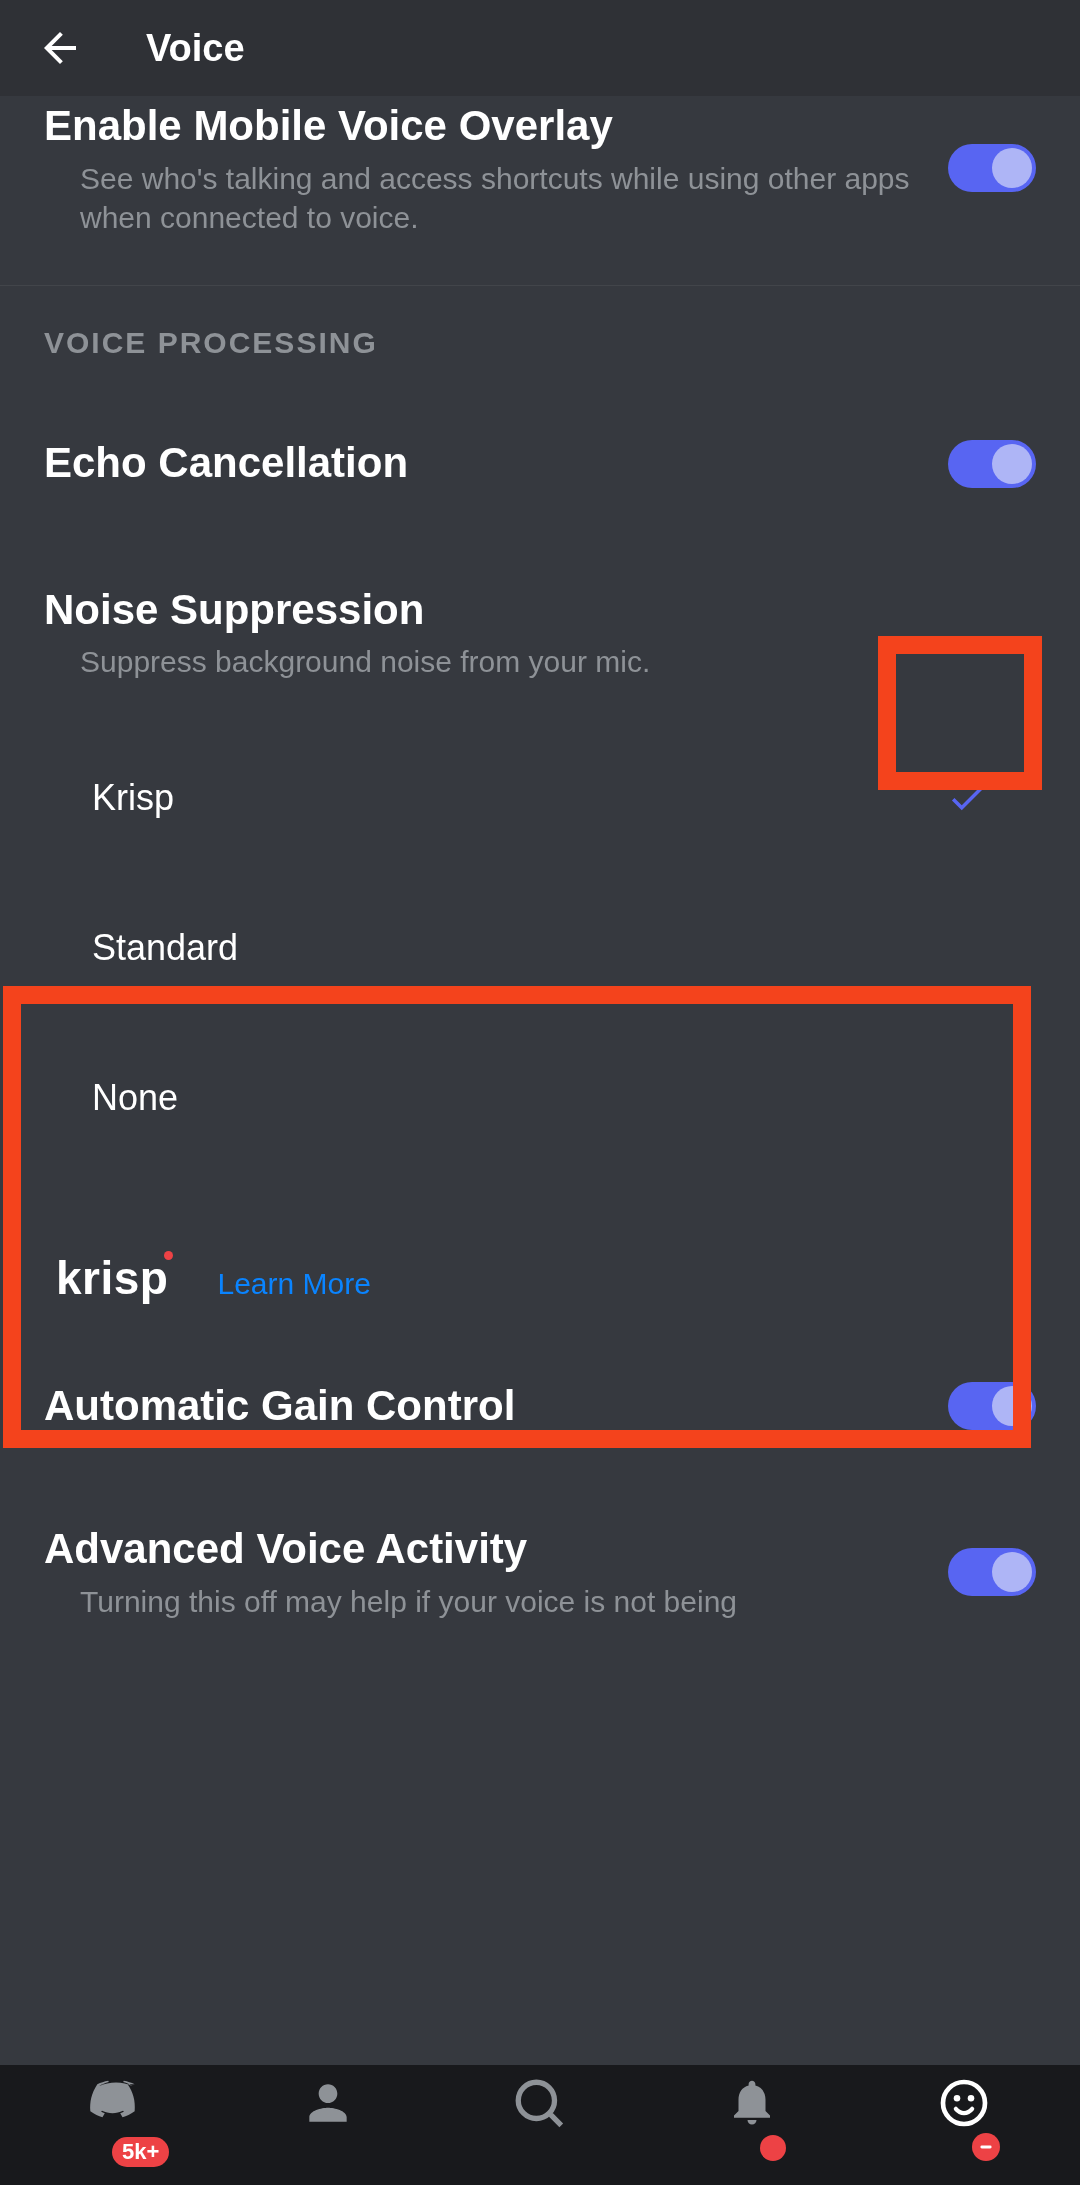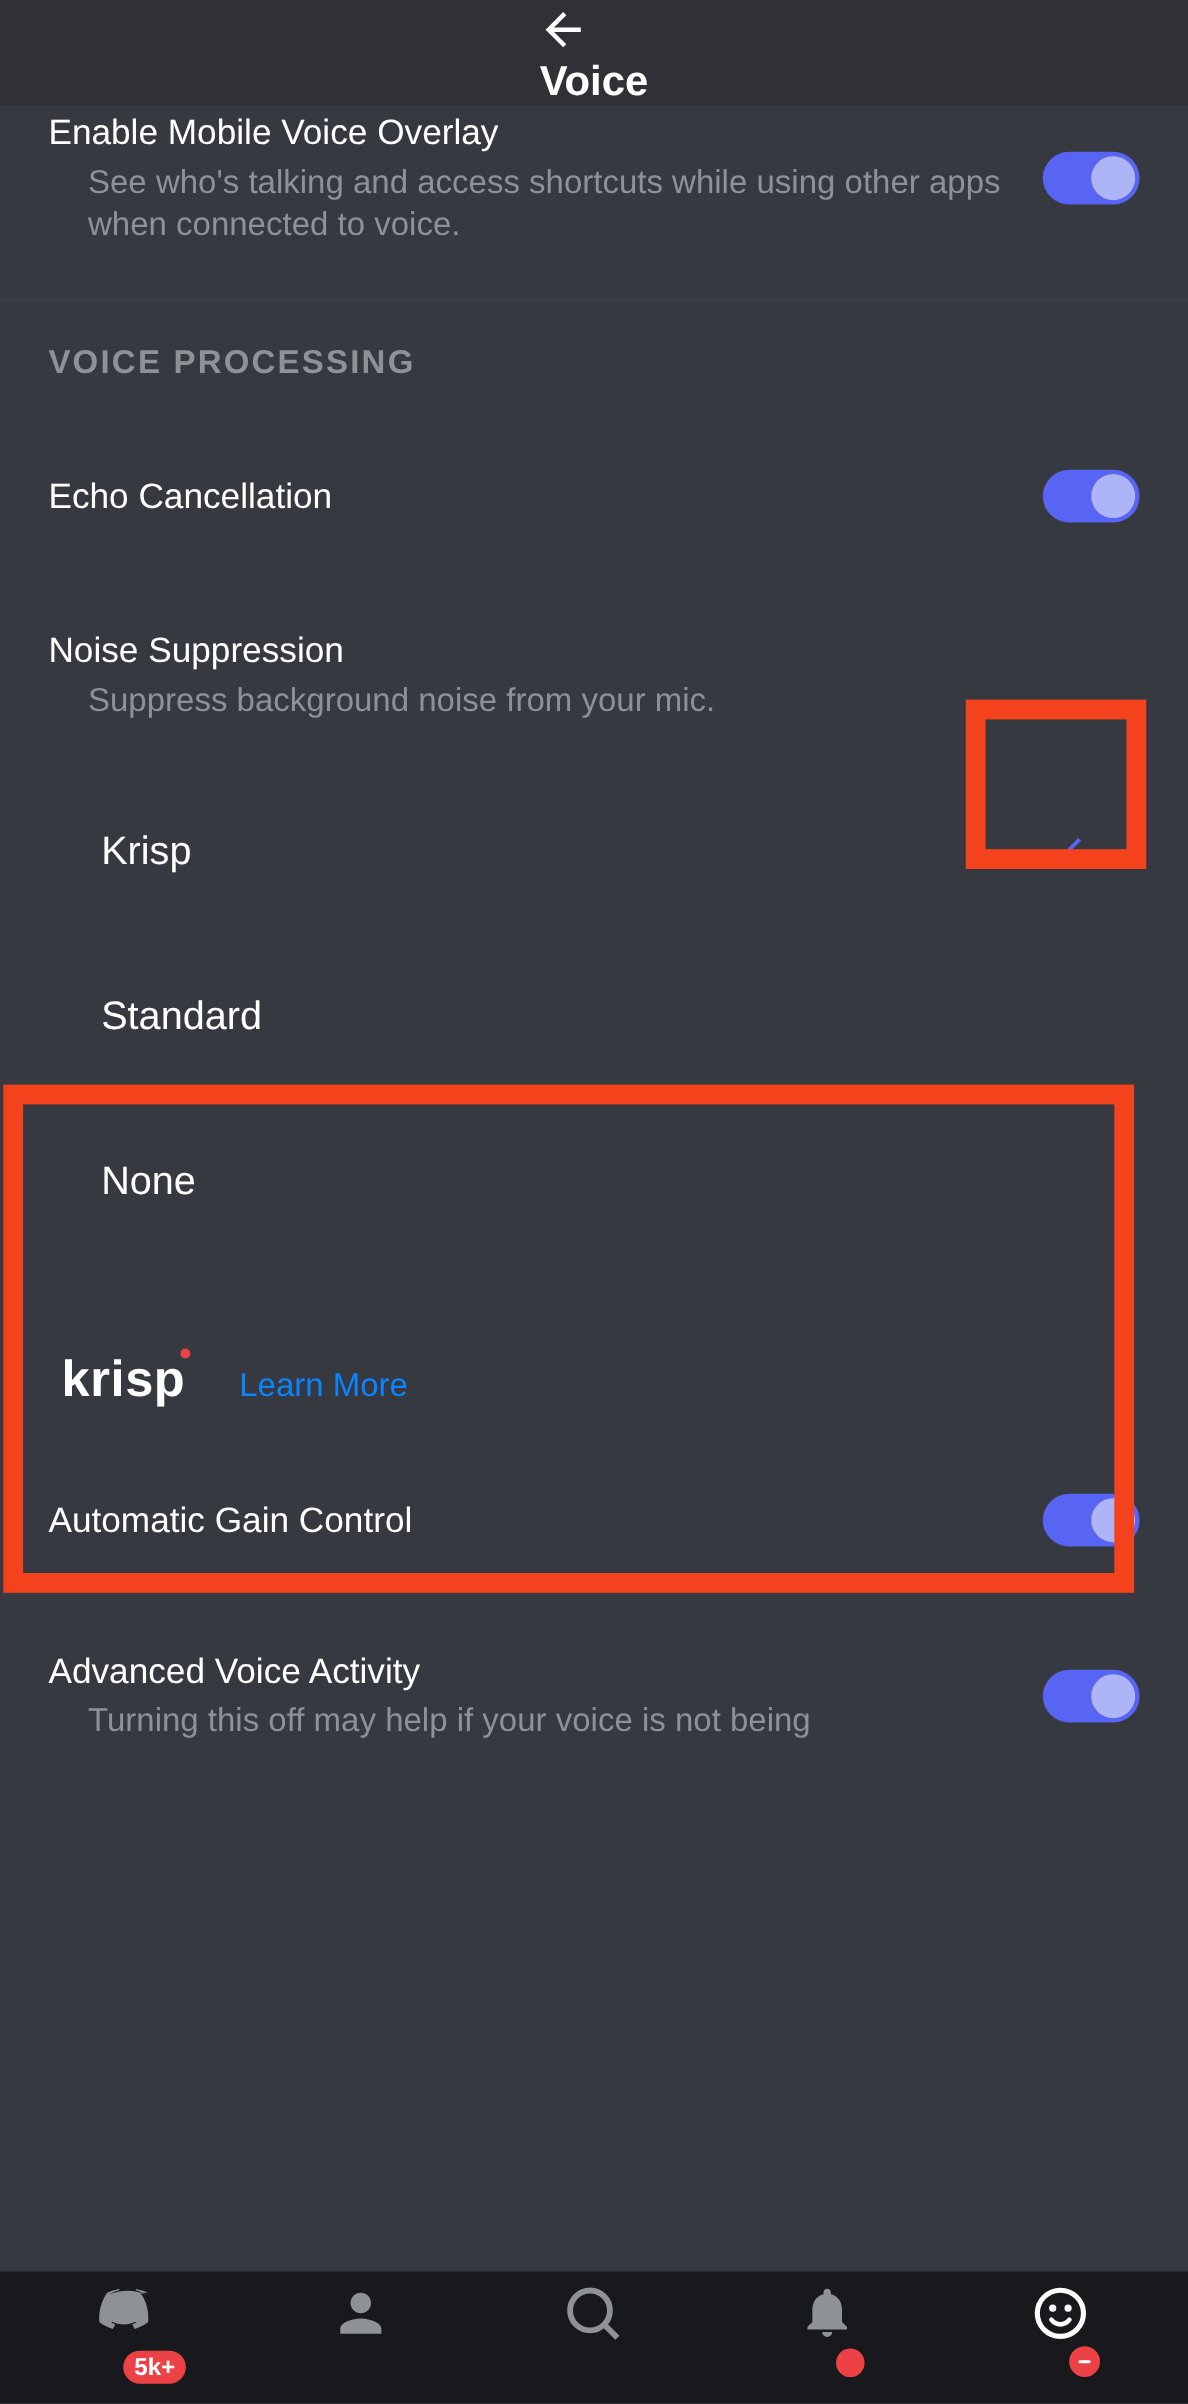--- a/index.html
+++ b/index.html
@@ -11,21 +11,20 @@
     position: relative;
   }
 
   .header {
     width: 100%;
     height: 96px;
     background: #2f3136;
     display: flex;
     align-items: center;
     padding: 0 30px;
-    flex-direction: column;
   }
   .back-arrow {
     width: 60px;
     height: 60px;
     display: flex;
     align-items: center;
     justify-content: center;
     margin-right: 56px;
   }
   .header-title {
@@ -42,22 +41,22 @@
 
   .row {
     display: flex;
     align-items: center;
     justify-content: space-between;
     padding: 0 44px;
     gap: 24px;
   }
   .rowbody { flex: 1; min-width: 0; }
   .row-title {
-    font-size: 32px;
-    font-weight: 400;
+    font-size: 42px;
+    font-weight: 700;
     color: #fff;
     line-height: 1.25;
   }
   .row-sub {
     font-size: 30px;
     font-weight: 400;
     color: #8e9297;
     line-height: 1.3;
     margin-top: 6px;
     margin-left: 36px;

